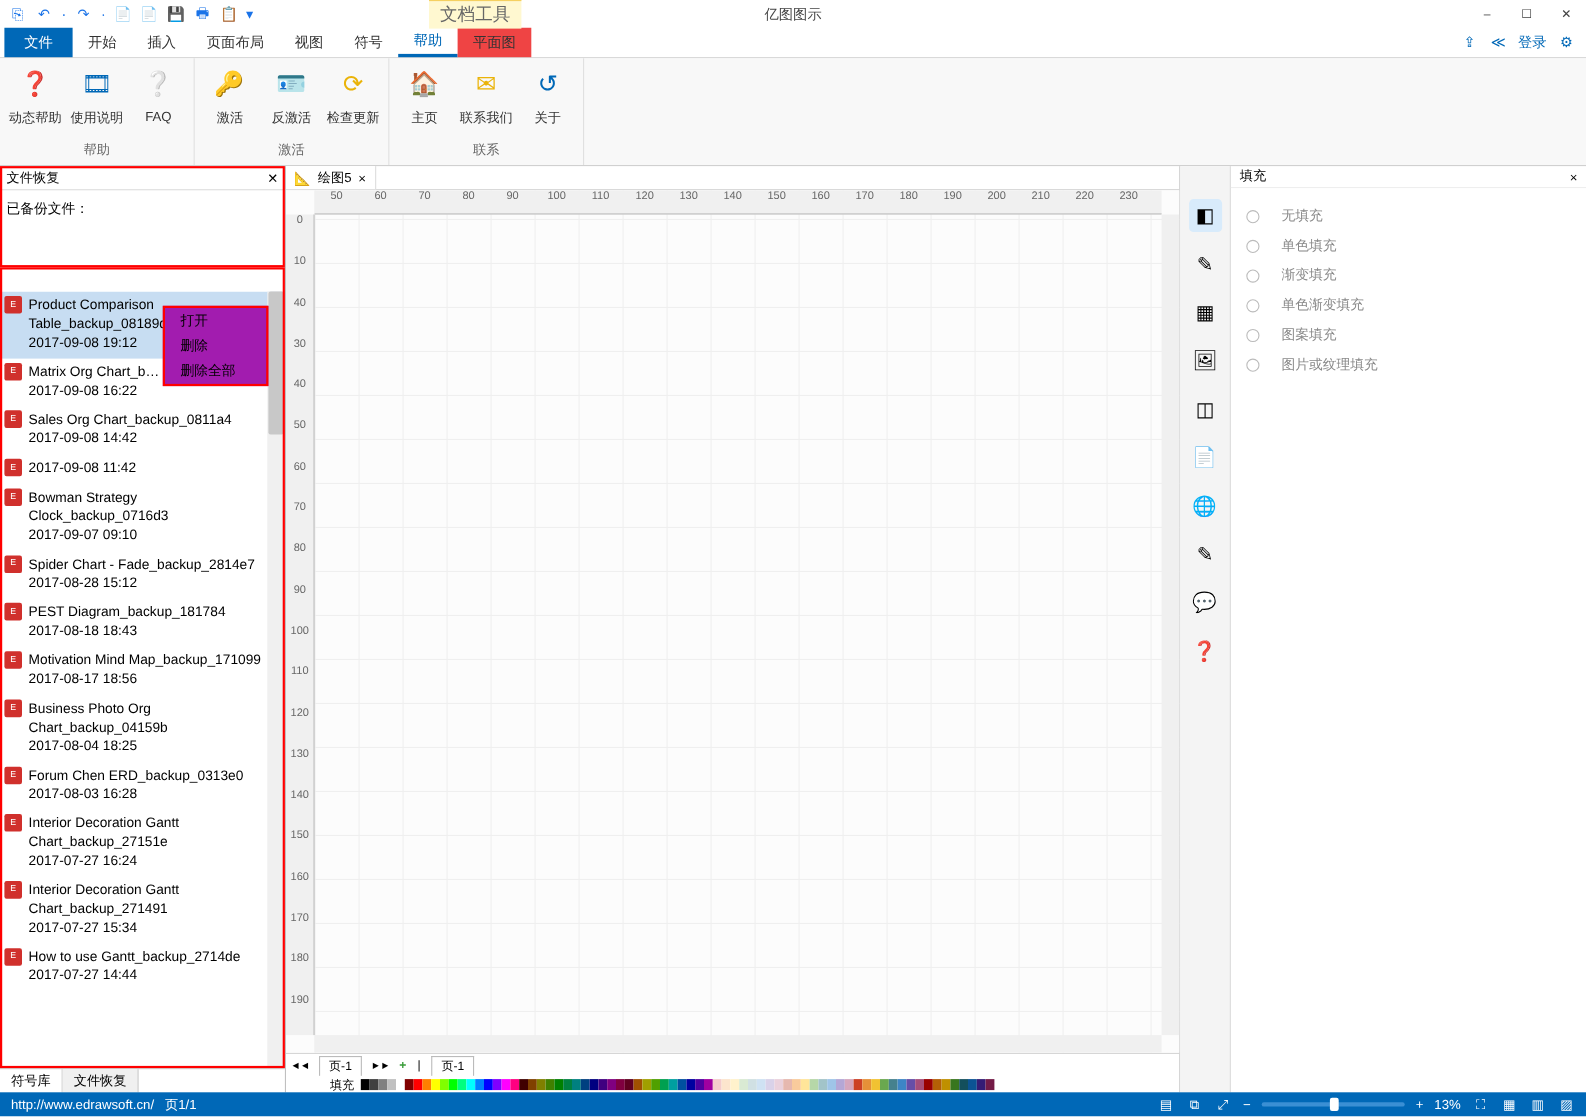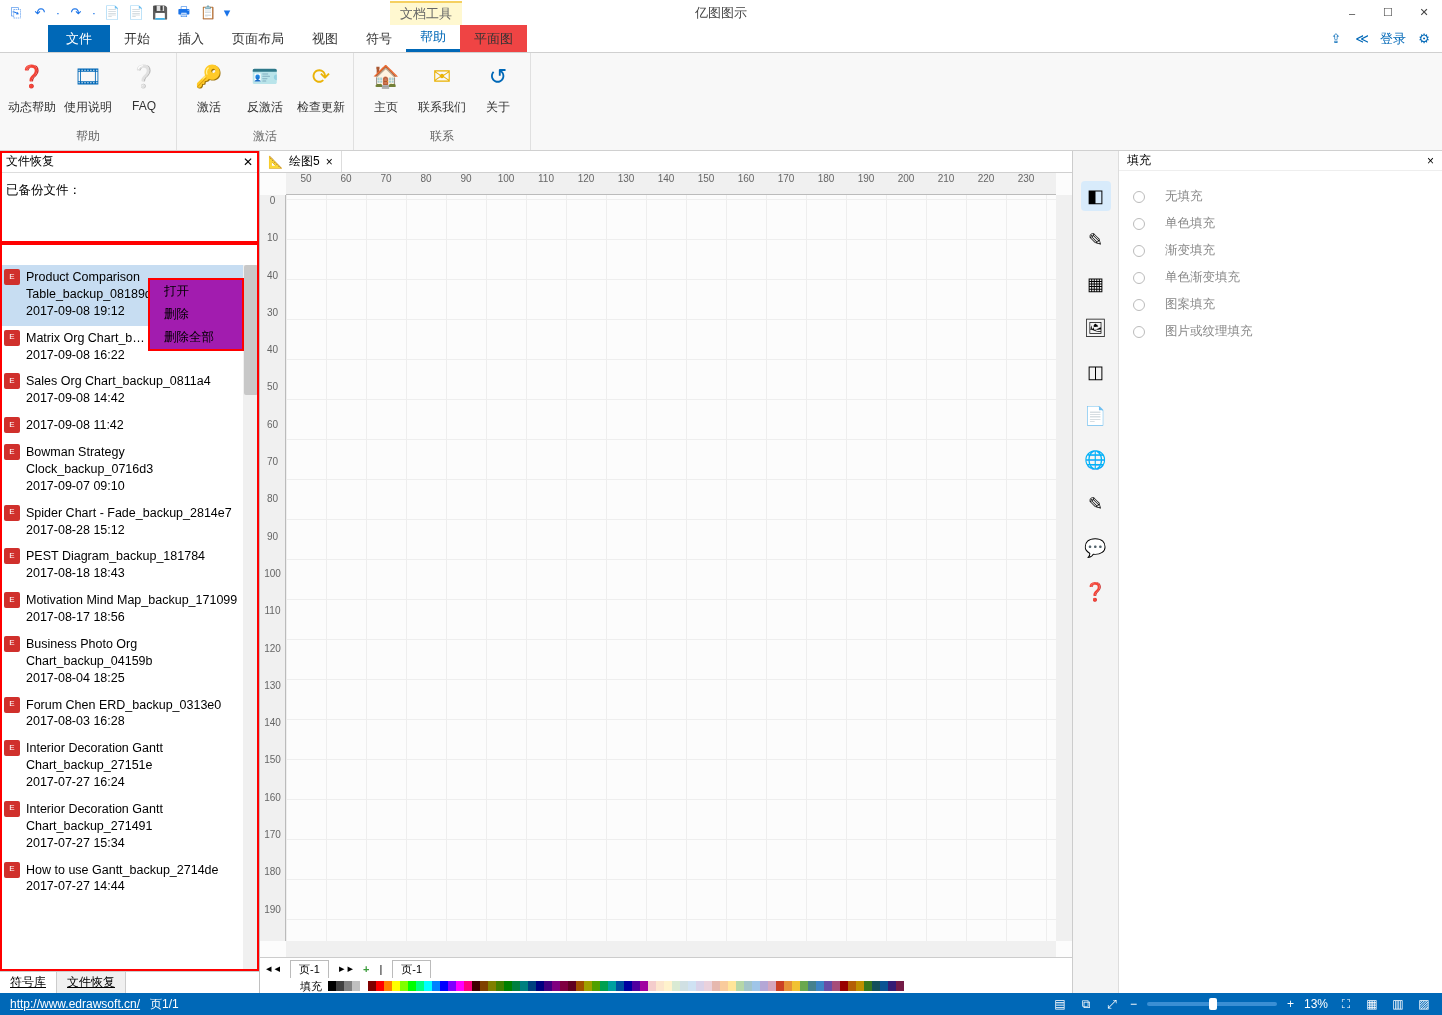--- a/index.html
+++ b/index.html
@@ -3,28 +3,28 @@
 <meta charset="utf-8">
 <style>
   * { box-sizing: border-box; margin: 0; padding: 0; font-family: "Microsoft YaHei", "SimSun", sans-serif; }
   body { width: 1442px; height: 1015px; background: #fff; position: relative; user-select: none; }
 
   
   .titlebar { height: 25px; background: #fff; display: flex; align-items: center; font-size: 12px; position: relative; }
   .qat { display: flex; align-items: center; padding-left: 6px; gap: 4px; }
   .qat-btn { width: 20px; height: 20px; display: flex; align-items: center; justify-content: center; color: #1a73e8; font-size: 13px; }
   .titlebar-center { position: absolute; left: 50%; transform: translateX(-50%); color: #444; font-size: 13px; }
-  .doc-tools { position: absolute; left: 390px; color: #666; font-size: 13px; }
+  .doc-tools { position: absolute; left: 390px; color: #666; font-size: 16px; }
   .win-controls { margin-left: auto; display: flex; }
   .win-btn { width: 36px; height: 25px; display: flex; align-items: center; justify-content: center; font-size: 11px; color: #444; }
 
   
   .ribbon-tabs { height: 28px; display: flex; align-items: stretch; border-bottom: 1px solid #d0d0d0; background: #fff; padding-left: 4px; }
   .rtab { padding: 0 14px; display: flex; align-items: center; font-size: 13px; color: #333; }
-  .rtab.file { background: #0068b7; color: #fff; padding: 0 18px; margin-left: 44px; }
+  .rtab.file { background: #0068b7; color: #fff; padding: 0 18px; }
   .rtab.active { color: #0068b7; border-bottom: 3px solid #0068b7; }
   .ribbon-right { margin-left: auto; display: flex; align-items: center; gap: 10px; padding-right: 10px; font-size: 13px; color: #0068b7; }
   .rr-icon { width: 16px; height: 16px; display: flex; align-items: center; justify-content: center; }
 
   
   .ribbon { height: 98px; background: #f8f8f8; border-bottom: 1px solid #d0d0d0; display: flex; }
   .rgroup { display: flex; flex-direction: column; border-right: 1px solid #e0e0e0; padding: 4px 8px 0; }
   .rgroup-items { display: flex; gap: 8px; flex: 1; }
   .ritem { display: flex; flex-direction: column; align-items: center; justify-content: flex-start; gap: 4px; font-size: 12px; color: #333; width: 48px; padding-top: 2px; }
   .ricon { width: 36px; height: 36px; border-radius: 4px; display: flex; align-items: center; justify-content: center; font-size: 22px; }
@@ -35,21 +35,21 @@
   .leftpanel { width: 260px; display: flex; flex-direction: column; border-right: 1px solid #c0c0c0; position: relative; }
   .lp-header { height: 22px; display: flex; align-items: center; justify-content: space-between; padding: 0 6px; border-bottom: 1px solid #ddd; font-size: 12px; }
   .lp-body { flex: 1; overflow: hidden; position: relative; font-size: 12.5px; }
   .lp-msg { padding: 4px 6px; line-height: 1.5; }
   .lp-list { overflow-y: auto; position: absolute; top: 92px; bottom: 0; left: 0; right: 0; }
   .flist-item { padding: 4px 6px 6px 26px; position: relative; cursor: default; line-height: 1.35; }
   .flist-item .ficon { position: absolute; left: 4px; top: 4px; width: 16px; height: 16px; background: #d0302c; border-radius: 2px; font-size: 8px; color: #fff; display:flex; align-items:center; justify-content:center; }
   .flist-item.sel { background: #c7ddf2; }
   .scroll-strip { position: absolute; right: 0; top: 92px; bottom: 0; width: 16px; background: #f0f0f0; }
   .scroll-thumb { width: 14px; height: 130px; background: #c8c8c8; margin: 0 auto; border-radius: 2px; }
-  .lp-bottom-tabs { display: flex; height: 22px; border-top: 1px solid #ccc; font-size: 12px; text-decoration: underline; }
+  .lp-bottom-tabs { display: flex; height: 22px; border-top: 1px solid #ccc; font-size: 12px; }
   .lpt { padding: 2px 10px; border-right: 1px solid #ccc; display:flex; align-items:center; }
   .lpt.active { background: #f0f0f0; }
 
   .red-box1 { position: absolute; border: 2px solid #ff0000; pointer-events: none; }
 
   .ctx-menu { position: absolute; background: #a21caf; border: 1px solid #888; font-size: 12.5px; z-index: 10; }
   .ctx-menu div { padding: 3px 14px; }
 
   .canvaswrap { flex: 1; display: flex; flex-direction: column; position: relative; }
   .doctabs { height: 22px; display: flex; align-items: center; border-bottom: 1px solid #d0d0d0; font-size: 12px; }
@@ -75,21 +75,21 @@
   .fsicon { width:30px; height:30px; border-radius:4px; display:flex; align-items:center; justify-content:center; font-size:18px; }
   .fsicon.sel { background:#d8ebfb; }
   .fillpane { flex:1; display:flex; flex-direction:column; }
   .fp-header { height:20px; display:flex; align-items:center; justify-content:space-between; padding:0 8px; font-size:12px; border-bottom:1px solid #eee; }
   .fp-body { padding:12px 14px; font-size:12.5px; }
   .radio-row { display:flex; align-items:center; gap:20px; color:#888; padding:5px 0; }
   .radio { width:12px; height:12px; border:1px solid #bbb; border-radius:50%; }
 
   
   .statusbar { position:absolute; bottom:0; left:0; right:0; height:22px; background:#0068b7; color:#fff; display:flex; align-items:center; font-size:12px; padding:0 10px; gap:10px; }
-  .statusbar a { color:#fff; text-decoration:underline; }
+  .statusbar a { color:#fff; }
   .sb-right { margin-left:auto; display:flex; align-items:center; gap:10px; }
   .zoom-slider { width:130px; height:4px; background:#3a8fd4; position:relative; border-radius:2px; }
   .zoom-thumb { width:8px; height:12px; background:#fff; position:absolute; left:62px; top:-4px; border-radius:2px; }
   .sb-icon { width:16px; height:16px; display:flex; align-items:center; justify-content:center; }
 </style>
 </head>
 <body>
 
 <div class="titlebar">
   <div class="qat">

